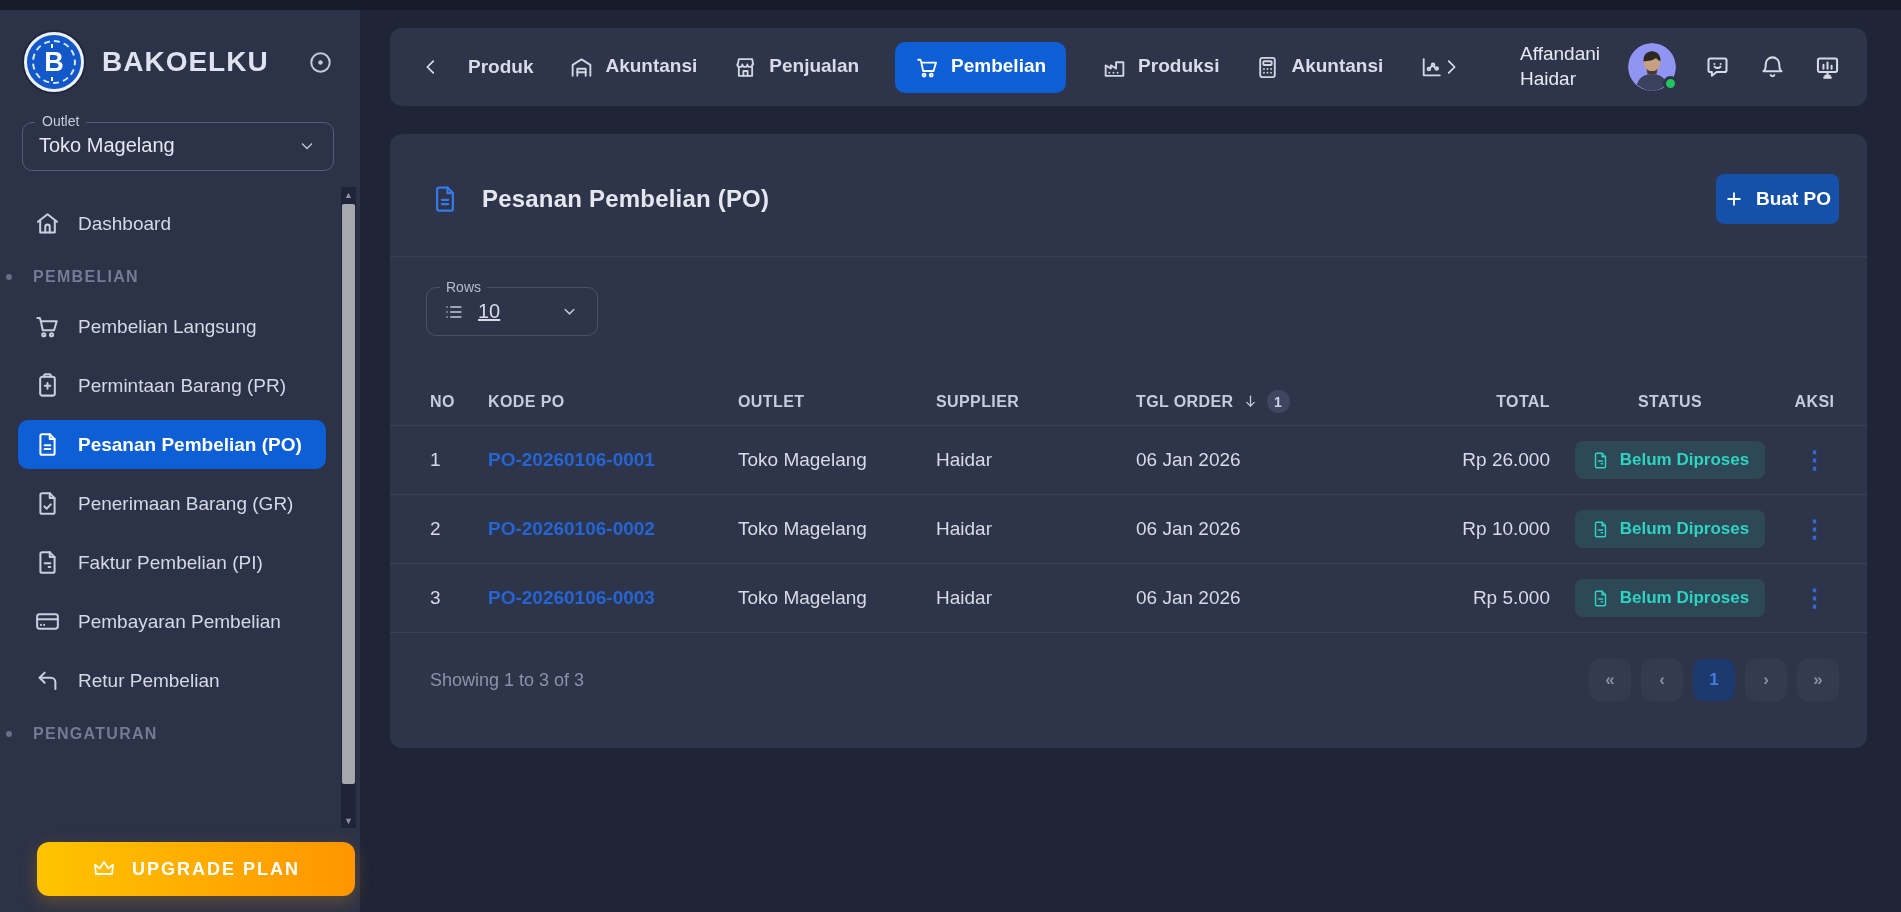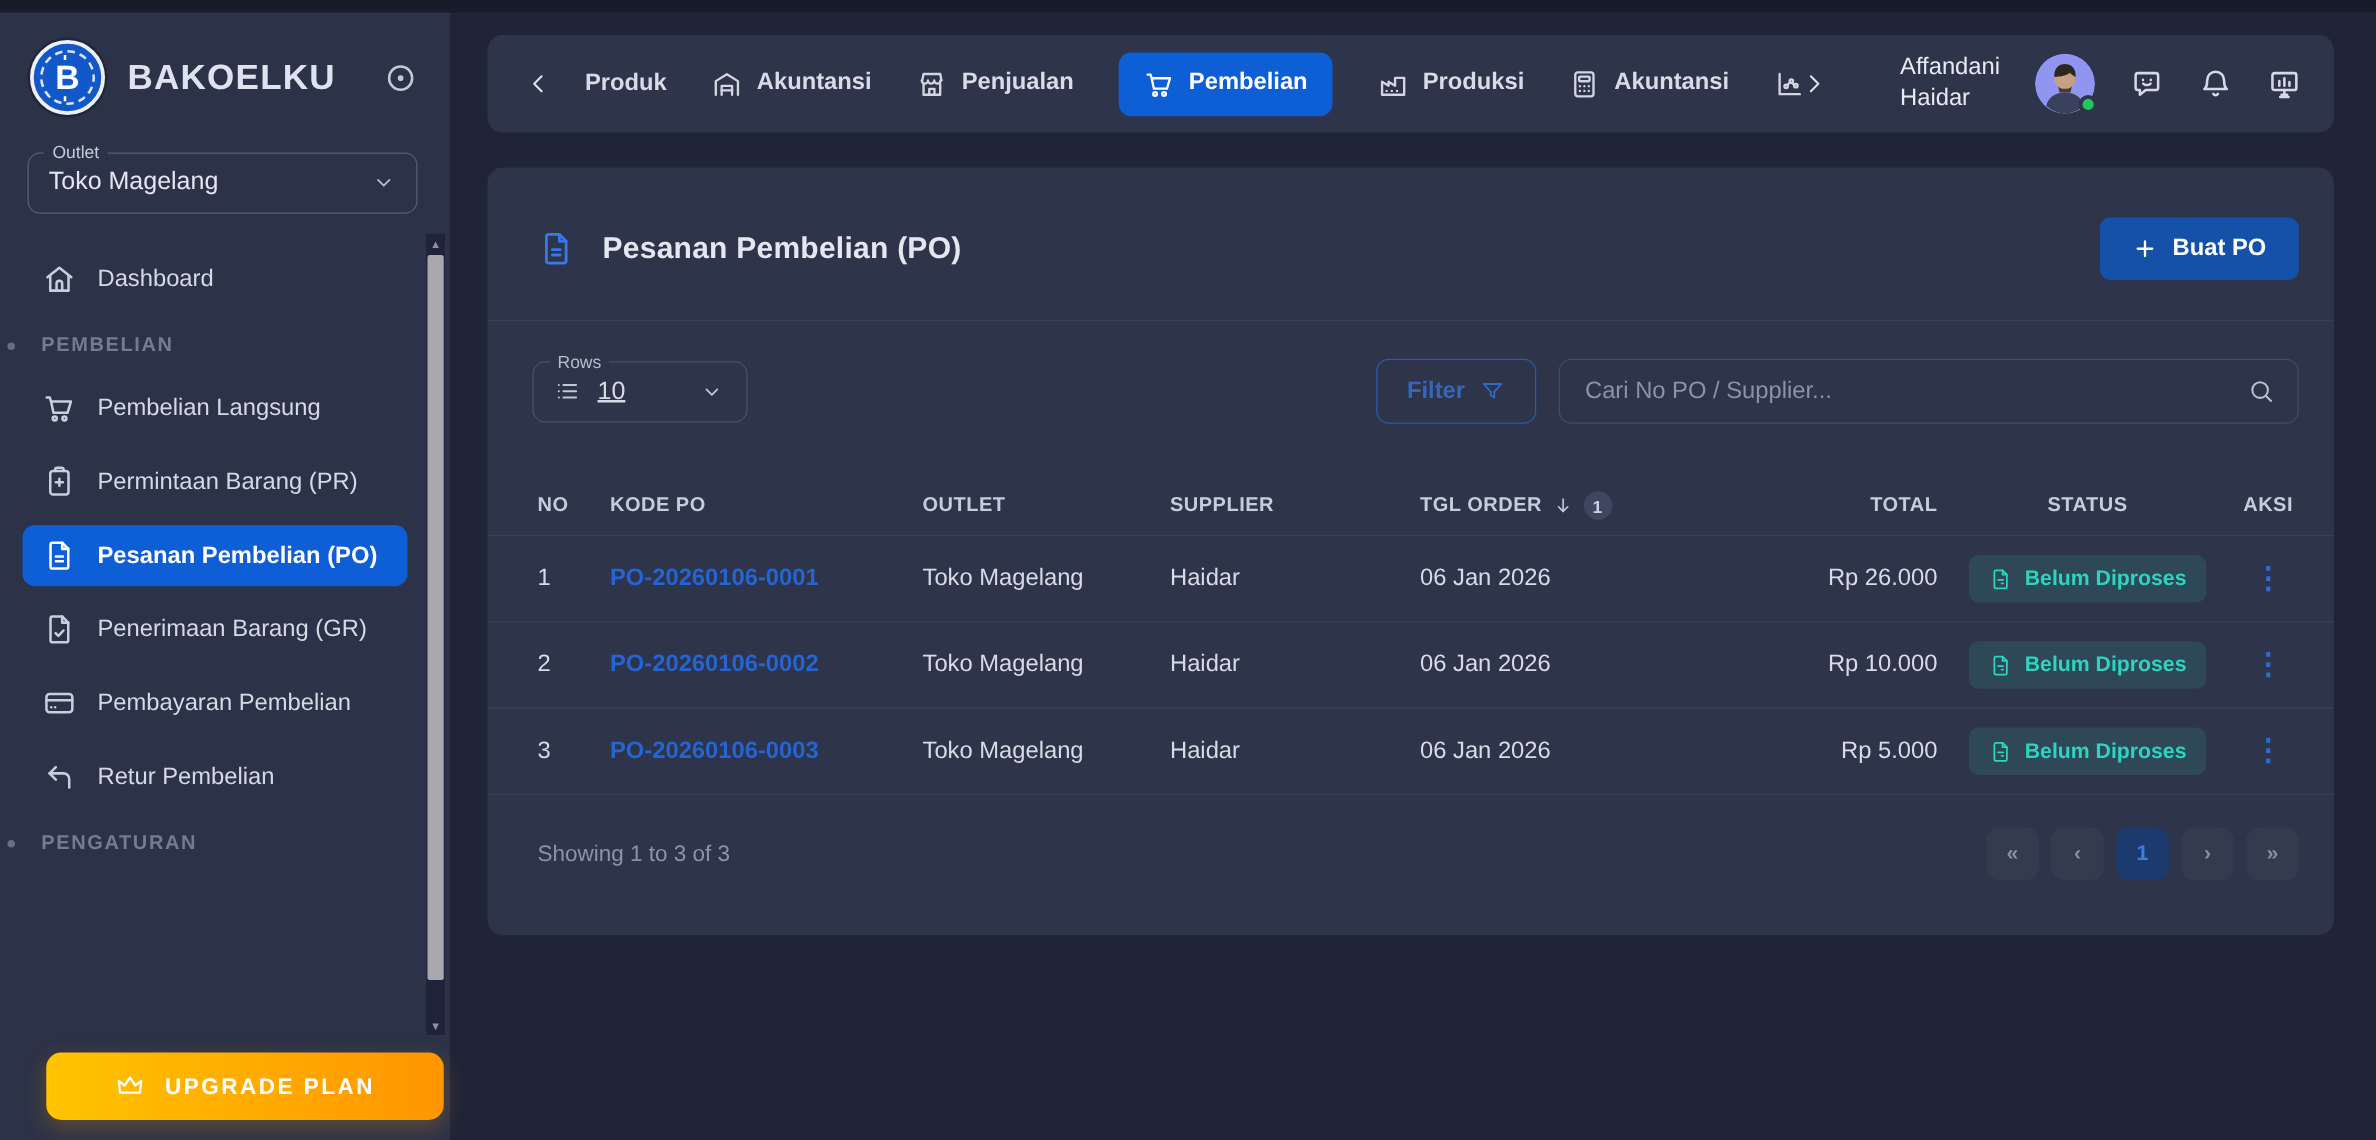--- a/index.html
+++ b/index.html
@@ -111,21 +111,21 @@
   .top-icon { width:27px; height:27px; color:#d6dae6; cursor:pointer; }
 
   
   .card { margin-top:28px; background:var(--c-panel_bg,#2e3449); border-radius:12px;
     height:614px; display:flex; flex-direction:column; }
   .card-title-row { display:flex; align-items:center; padding:40px 28px 32px 40px;
     border-bottom:1px solid #3a4054; }
   .title-left { display:flex; align-items:center; gap:22px; }
   .title-icon { width:30px; height:30px; color:#3579ea; }
   .page-title { font-size:24px; font-weight:700; color:#e4e7f0; letter-spacing:.2px; }
-  .create-btn { margin-left:auto; height:50px; padding:0 26px; border:none; border-radius:8px;
+  .create-btn { margin-left:auto; height:50px; padding:0 8px; border:none; border-radius:8px;
     background:var(--c-primary_button,#1551a8); color:#fff; font-family:inherit;
     font-size:19px; font-weight:700; display:flex; align-items:center; gap:12px; cursor:pointer; }
   .create-btn .nico { width:20px; height:20px; stroke-width:2.2; }
 
   .toolbar { display:flex; align-items:center; margin:30px 28px 0 36px; }
   .rows-select { position:relative; border:1px solid #4a5166; border-radius:10px;
     padding:12px 18px 12px 16px; display:flex; align-items:center; gap:13px;
     min-width:172px; cursor:pointer; }
   .rows-legend { position:absolute; top:-9px; left:13px; background:var(--c-panel_bg,#2e3449);
     padding:0 6px; font-size:14px; color:#b7bccd; }
@@ -247,20 +247,28 @@
 
       <div class="nav-item">
         <svg class="ic nico" viewBox="0 0 24 24">
           <path d="M14 2.8H7.2a1.5 1.5 0 0 0-1.5 1.5v15.4a1.5 1.5 0 0 0 1.5 1.5h9.6a1.5 1.5 0 0 0 1.5-1.5V7.2Z"></path>
             <path d="M14 2.8v4.4h4.3"></path>
             <path d="m9.3 14.6 2 2 3.6-3.8"></path>
         </svg>
         <span>Penerimaan Barang (GR)</span>
       </div>
 
+      <div class="nav-item">
+        <svg class="ic nico" viewBox="0 0 24 24">
+          <path d="M14 2.8H7.2a1.5 1.5 0 0 0-1.5 1.5v15.4a1.5 1.5 0 0 0 1.5 1.5h9.6a1.5 1.5 0 0 0 1.5-1.5V7.2Z"></path>
+            <path d="M14 2.8v4.4h4.3"></path>
+            <path d="M9.5 12.6h5M13 16h1.5"></path>
+        </svg>
+        <span>Faktur Pembelian (PI)</span>
+      </div>
 
       <div class="nav-item">
         <svg class="ic nico" viewBox="0 0 24 24">
           <rect x="2.8" y="5.5" width="18.4" height="13" rx="2.2"></rect>
             <path d="M2.8 10h18.4"></path>
             <path d="M6.2 15h.01M9 15h.01"></path>
         </svg>
         <span>Pembayaran Pembelian</span>
       </div>
 
@@ -414,35 +422,20 @@
         <div class="rows-select">
           <span class="rows-legend">Rows</span>
           <svg class="ic nico" viewBox="0 0 24 24">
             <path d="M8.5 6.5h11M8.5 12h11M8.5 17.5h11"></path>
               <path d="M4.4 6.5h.01M4.4 12h.01M4.4 17.5h.01"></path>
           </svg>
           <span class="rows-value">10</span>
           <svg class="ic chev" viewBox="0 0 24 24">
               <path d="m6.5 9.5 5.5 5.5 5.5-5.5"></path>
             </svg>
-        </div>
-        <div class="toolbar-right">
-          <button class="filter-btn">
-            <span>Filter</span>
-            <svg class="ic nico" viewBox="0 0 24 24">
-                <path d="M3.5 5h17l-6.8 7.6v5.6l-3.4-2.3v-3.3Z"></path>
-              </svg>
-          </button>
-          <div class="search-box">
-            <input type="text" placeholder="Cari No PO / Supplier..." style="">
-            <svg class="ic nico" viewBox="0 0 24 24">
-                <circle cx="11" cy="11" r="6.8"></circle>
-                <path d="m16.2 16.2 4.3 4.3"></path>
-              </svg>
-          </div>
         </div>
       </div>
 
       <div class="t-grid t-head">
         <div class="th c-no">NO</div>
         <div class="th c-kode">KODE PO</div>
         <div class="th c-outlet">OUTLET</div>
         <div class="th c-supplier">SUPPLIER</div>
         <div class="th c-tgl">
           <span>TGL ORDER</span>

